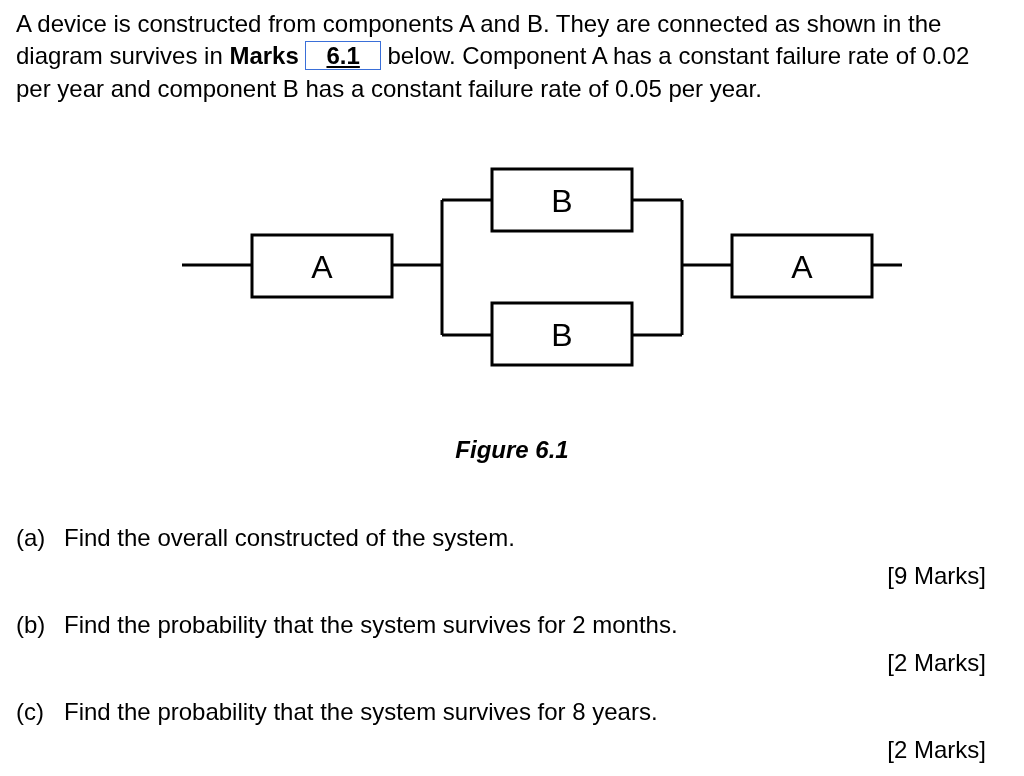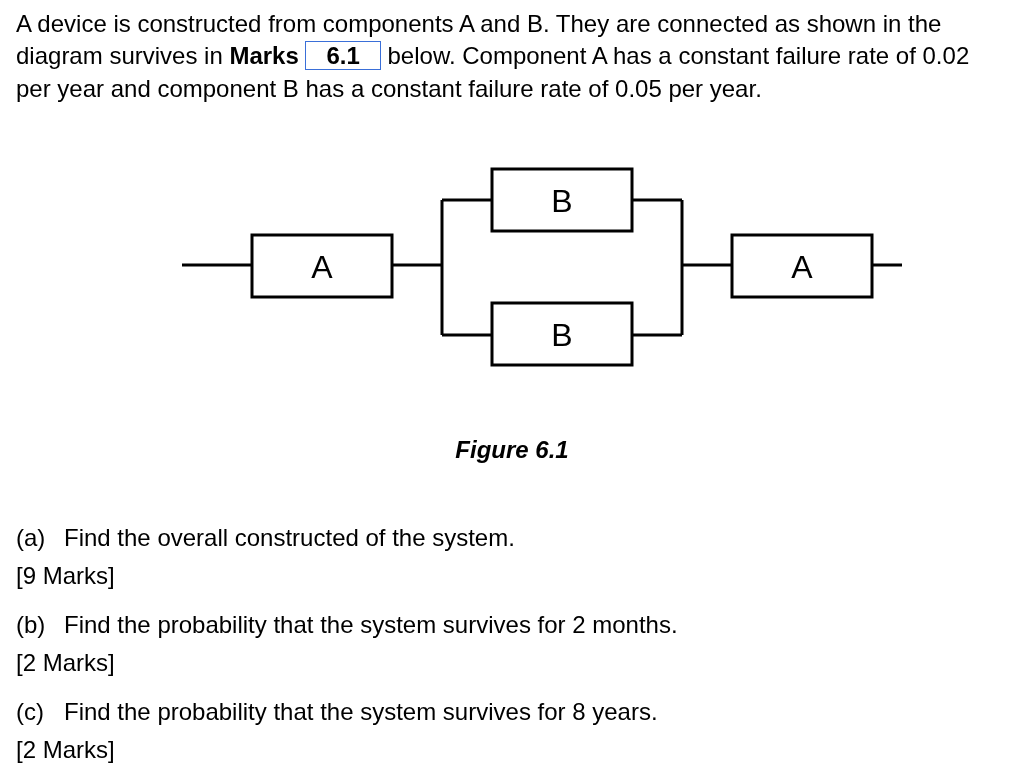--- a/index.html
+++ b/index.html
@@ -19,20 +19,21 @@
     }
     .intro {
       margin-bottom: 40px;
     }
     .intro .bold {
       font-weight: bold;
     }
     .fig-ref {
       border: 1px solid #3a6fd8;
       padding: 0 20px;
+      text-decoration: underline;
     }
     .diagram-wrap {
       text-align: center;
       margin: 20px 0 18px 0;
     }
     .diagram {
       display: inline-block;
     }
     .figure-caption {
       font-weight: bold;
@@ -50,20 +51,21 @@
       margin-bottom: 6px;
     }
     .q-label {
       width: 48px;
       flex-shrink: 0;
     }
     .q-text {
       flex: 1;
     }
     .marks-row {
+      text-align: right;
       margin-bottom: 16px;
       padding-right: 22px;
     }
     svg text {
       font-family: Arial, Helvetica, sans-serif;
     }
   </style>
 </head>
 <body>
 

